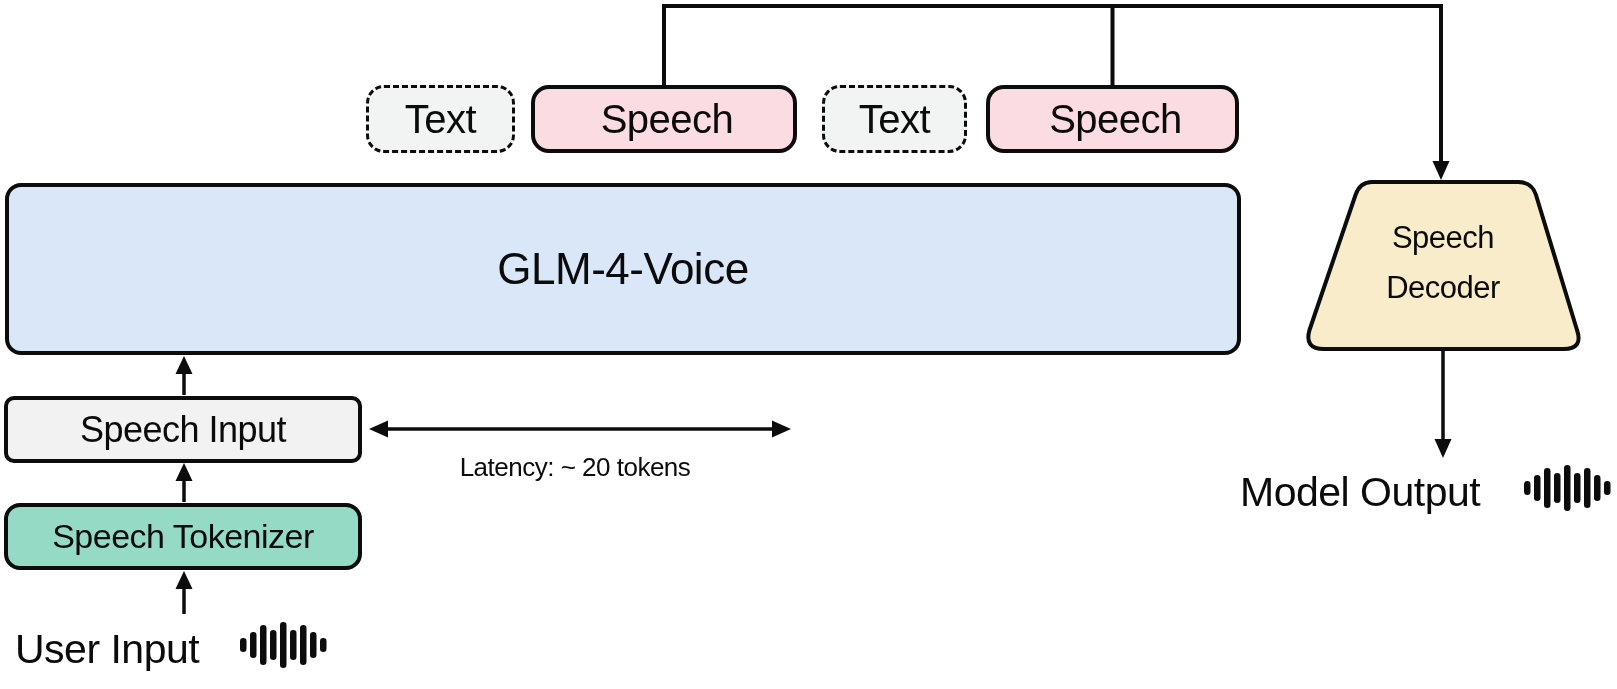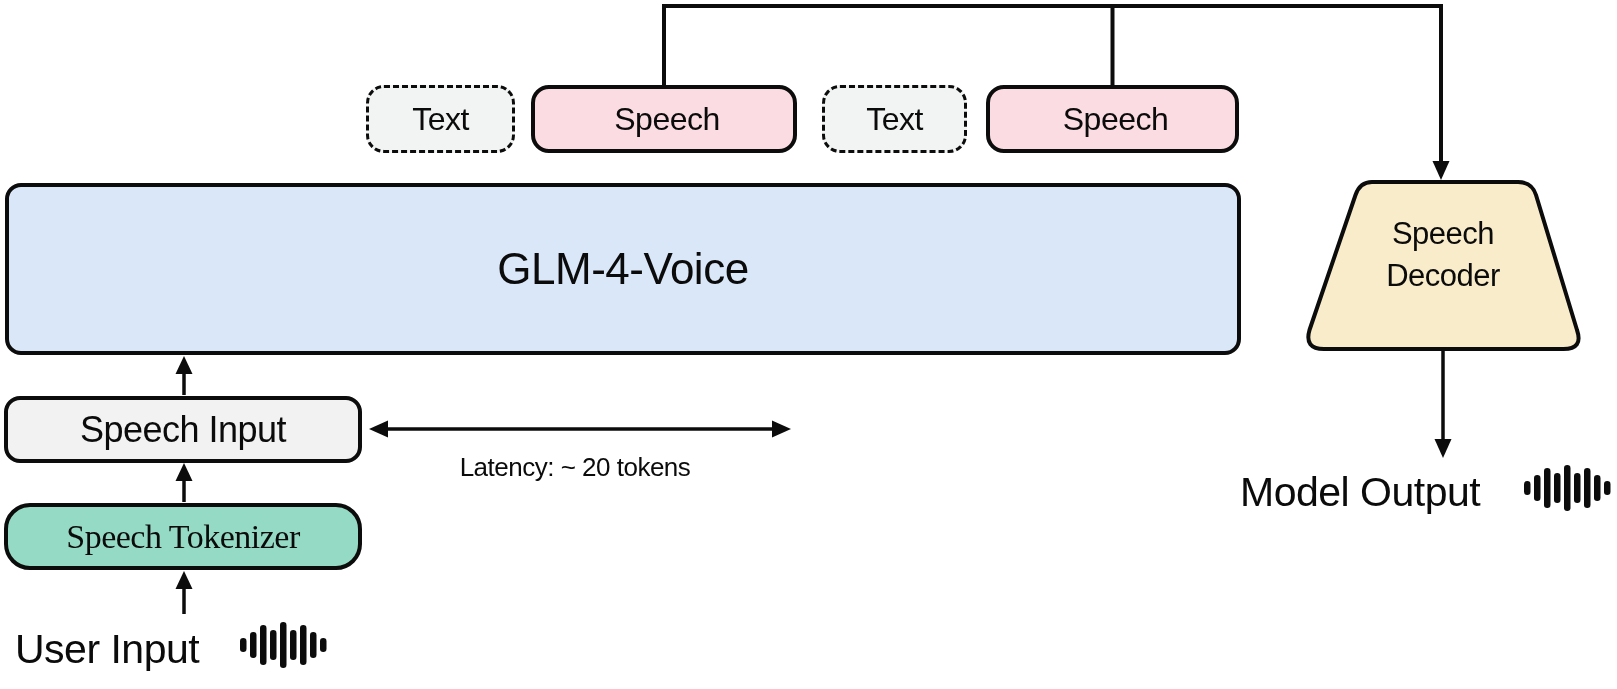--- a/index.html
+++ b/index.html
@@ -18,49 +18,48 @@
   .trap{fill:var(--decoder-fill,#f9ecca);stroke:var(--line,#0c0c0c);stroke-width:4;stroke-linejoin:round;}
   .wavebar{fill:var(--line,#0c0c0c);}
   .box{
     position:absolute;
     box-sizing:border-box;
     display:flex;align-items:center;justify-content:center;
     border:4px solid var(--line,#0c0c0c);
     letter-spacing:-0.5px;
     white-space:nowrap;
   }
-  .token{top:85px;height:68px;border-radius:18px;font-size:32px;}
+  .token{top:85px;height:68px;border-radius:18px;font-size:40px;}
   .token.text{
     border-style:dashed;border-width:3.5px;
     background:var(--text-token-fill,#f2f4f3);
   }
   .token.speech{background:var(--speech-token-fill,#fbdce2);padding-left:6px;}
   .token.t1{left:366px;width:149px;}
   .token.s1{left:531px;width:266px;}
   .token.t2{left:822px;width:145px;}
   .token.s2{left:986px;width:253px;}
   .glm{
     left:5px;top:183px;width:1236px;height:172px;
     border-radius:16px;font-size:44px;
     background:var(--model-fill,#d9e7f9);
   }
   .sinput{
     left:4px;top:396px;width:358px;height:67px;
-    border-radius:16px;font-size:36px;
+    border-radius:10px;font-size:36px;
     background:var(--speech-input-fill,#f2f2f2);
   }
   .stokenizer{
     left:4px;top:503px;width:358px;height:67px;
-    border-radius:26px;font-size:34px;
+    border-radius:16px;font-size:34px;
     background:var(--tokenizer-fill,#95dac4);
-    font-family:Liberation Serif, serif;
   }
   .decoder-label{
     position:absolute;left:1358px;top:213px;width:170px;
-    font-size:31px;line-height:42px;text-align:center;
+    font-size:31px;line-height:50px;text-align:center;
     letter-spacing:-0.5px;
   }
   .latency{
     position:absolute;left:380px;top:452px;width:390px;
     font-size:26px;text-align:center;letter-spacing:-0.5px;
     white-space:nowrap;
   }
   .io-label{
     position:absolute;font-size:41px;letter-spacing:-0.5px;white-space:nowrap;
   }

